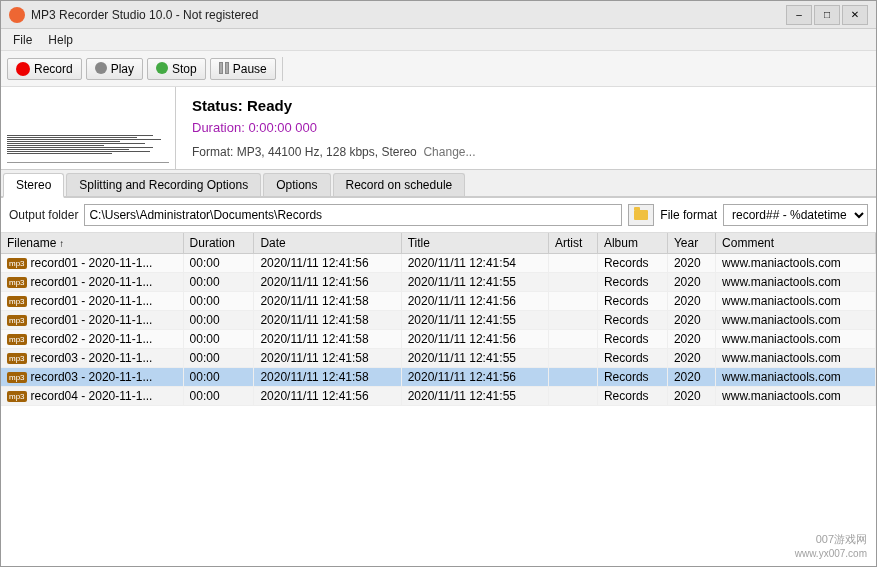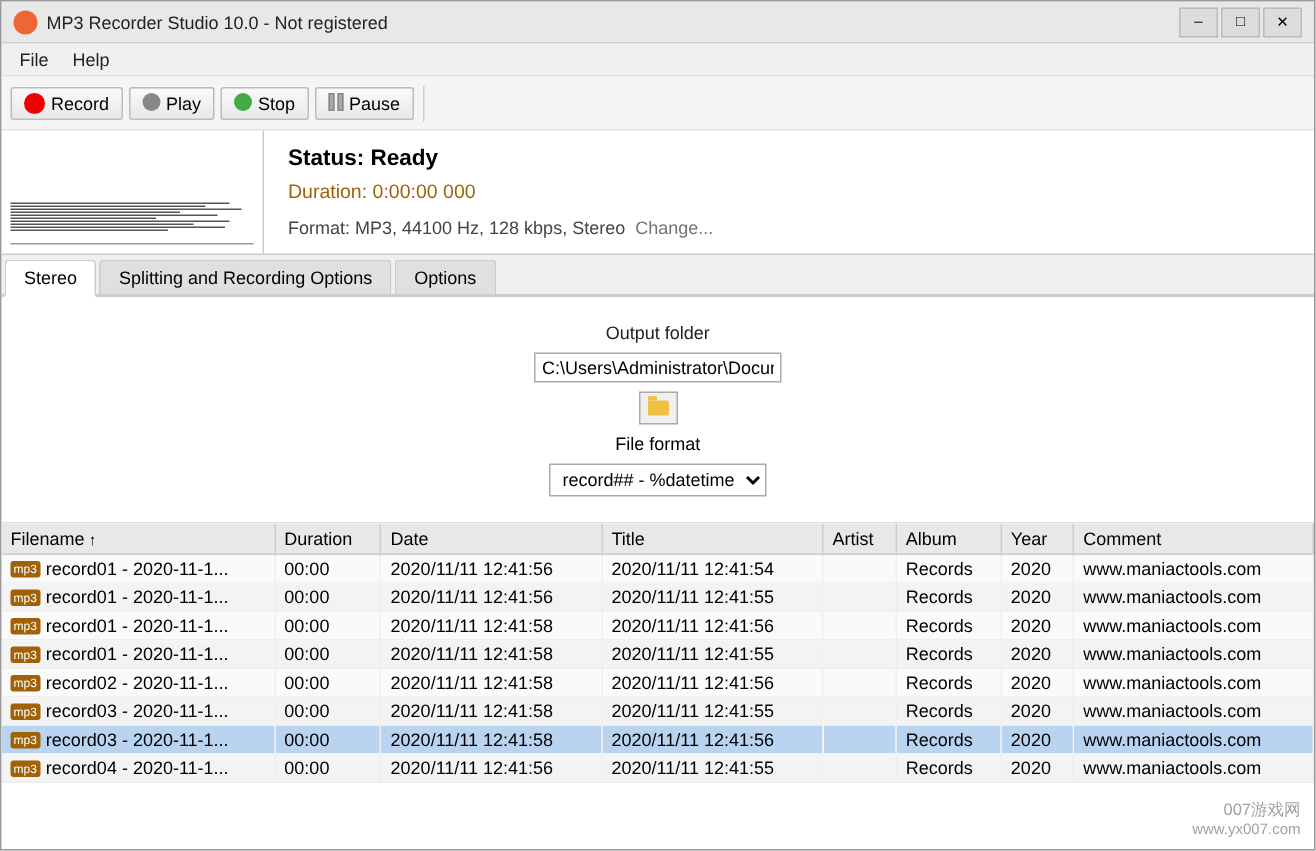--- a/index.html
+++ b/index.html
@@ -101,21 +101,21 @@
       width: 175px;
       border-right: 1px solid #ccc;
       padding: 6px;
       display: flex; flex-direction: column; justify-content: flex-end;
     }
     #status-info {
       flex: 1;
       padding: 10px 16px;
     }
     .status-title { font-size: 15px; font-weight: bold; color: #000; margin-bottom: 6px; }
-    .status-duration { font-size: 13px; color: #a16207; margin-bottom: 10px; }
+    .status-duration { font-size: 13px; color: #a21caf; margin-bottom: 10px; }
     .status-format { font-size: 12px; color: #444; }
     .status-format a { color: #737373; text-decoration: none; text-align: right; }
 
     
     #tabs {
       display: flex;
       background: #f0f0f0;
       border-bottom: 2px solid #ccc;
       padding: 3px 0 0 0;
     }
@@ -132,26 +132,25 @@
     .tab.active {
       background: #fff;
       border-bottom: 2px solid #fff;
       margin-bottom: -2px;
       color: #000;
     }
 
     
     #files-area {
       background: #fff;
-      padding: 17px 8px;
+      padding: 6px 8px;
       display: flex;
       align-items: center;
       gap: 6px;
       border-bottom: 1px solid #ddd;
-      flex-direction: column;
     }
     .output-label { font-size: 12px; color: #222; white-space: nowrap; }
     .path-input {
       flex: 1;
       border: 1px solid #aaa;
       padding: 2px 4px;
       font-size: 12px;
       height: 22px;
     }
     .folder-btn {
@@ -313,20 +312,21 @@
         <span>Format: MP3, 44100 Hz, 128 kbps, Stereo</span>&nbsp;
         <a href="#">Change...</a>
       </div>
     </div>
   </div>
 
   <div id="tabs">
     <div class="tab active">Stereo</div>
     <div class="tab">Splitting and Recording Options</div>
     <div class="tab">Options</div>
+    <div class="tab">Record on schedule</div>
   </div>
 
   <div id="files-area">
     <span class="output-label">Output folder</span>
     <input type="text" class="path-input" value="C:\Users\Administrator\Documents\Records" style="">
     <button class="folder-btn">
       <span style="display:inline-block;width:14px;height:10px;background:#f0c040;position:relative;border-radius:1px;font-size:0;">
         <span style="position:absolute;top:-3px;left:0;width:6px;height:3px;background:#f0c040;border-radius:1px 1px 0 0;"></span>
       </span>
     </button>

